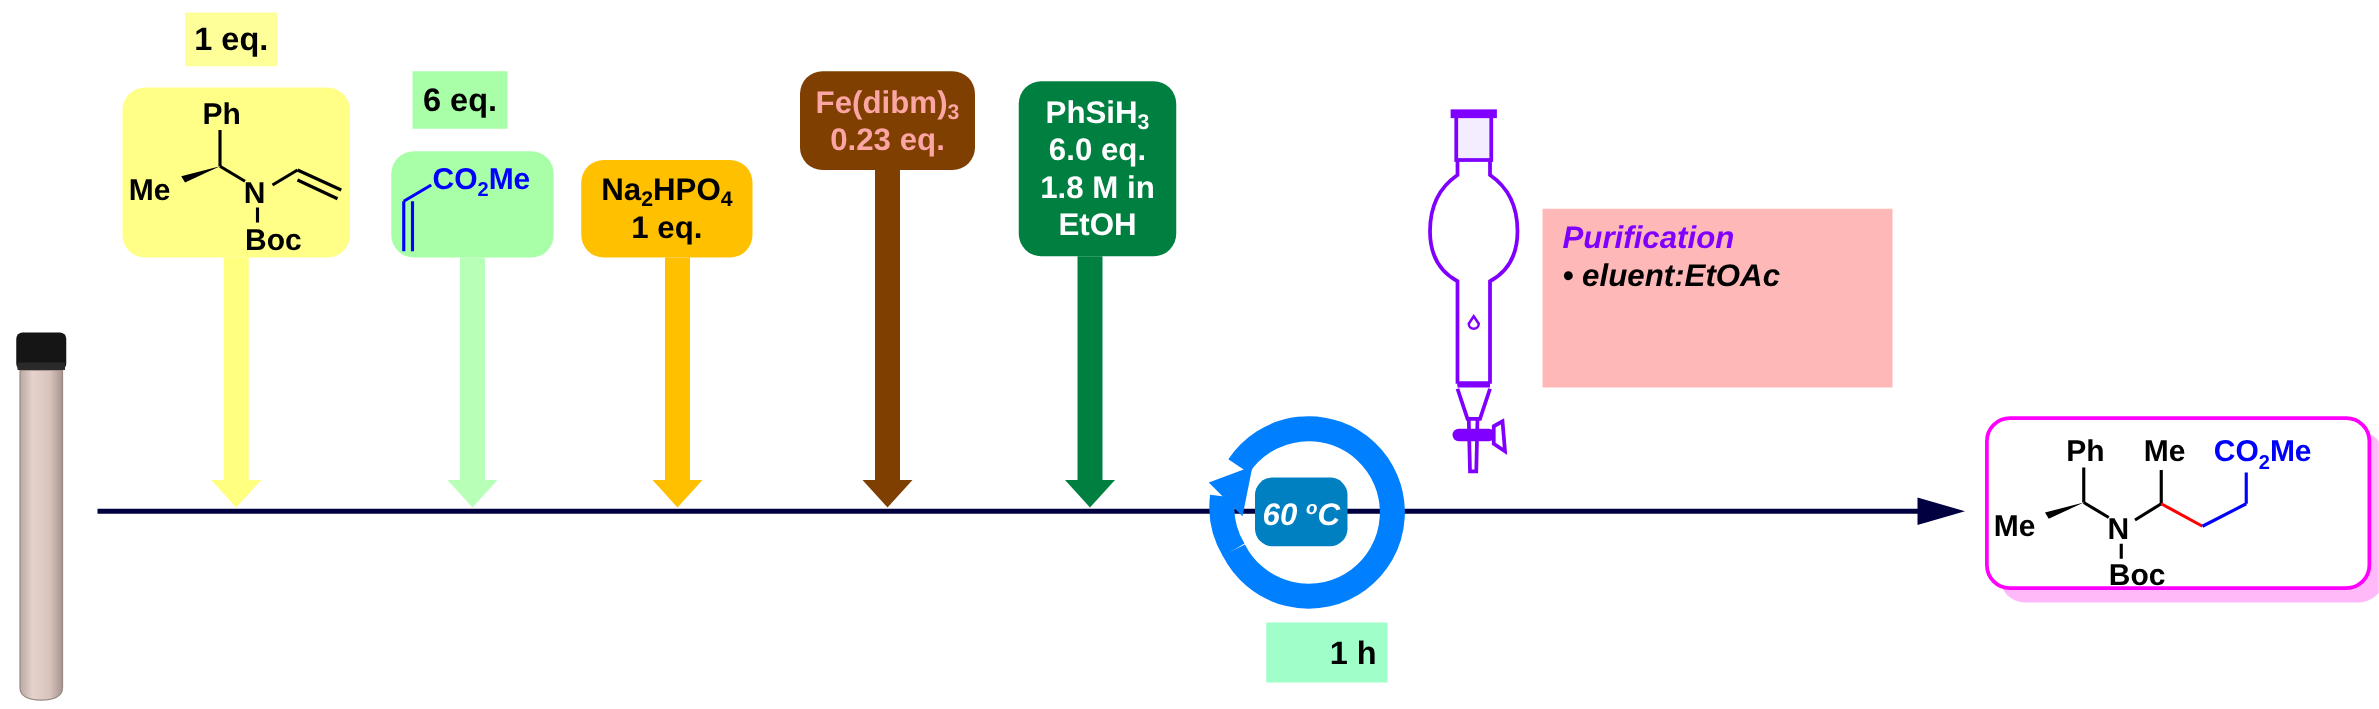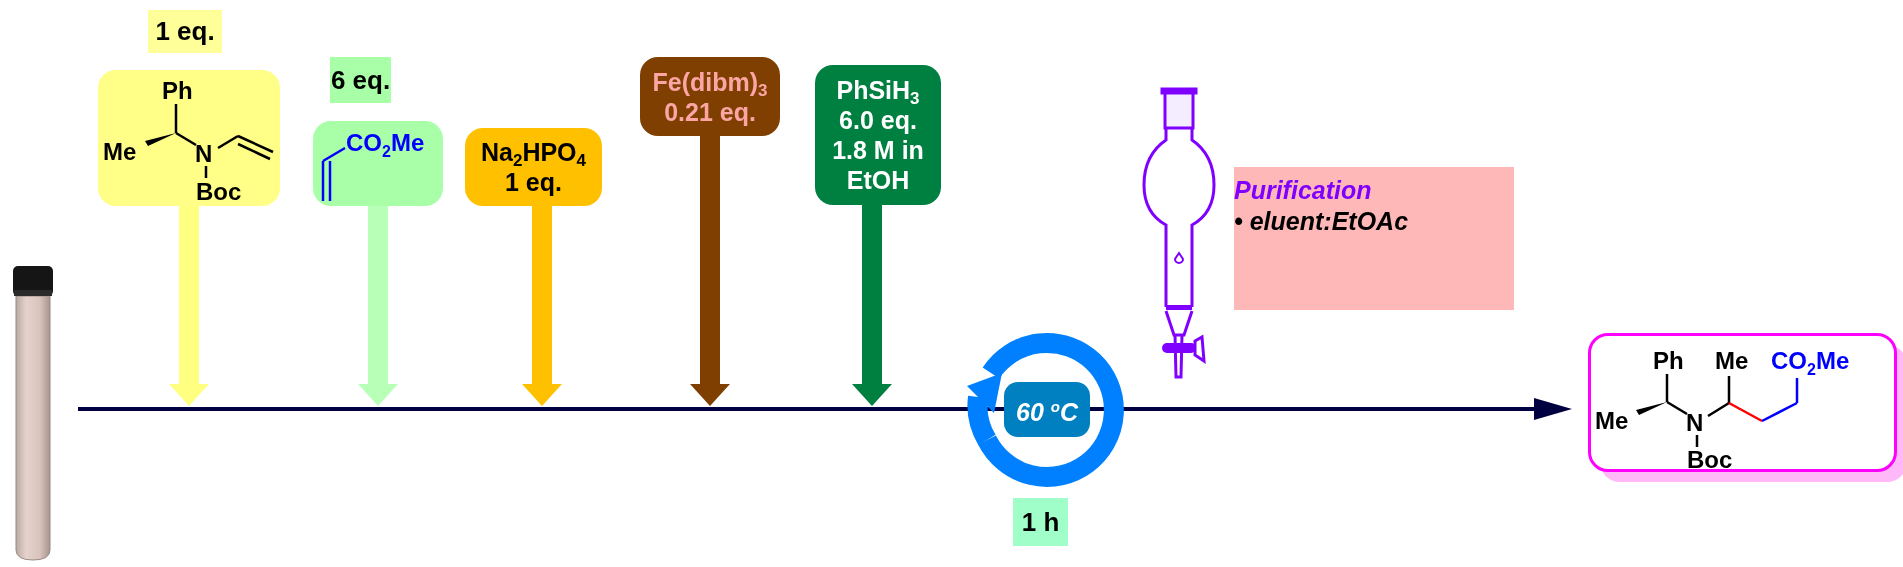--- a/index.html
+++ b/index.html
@@ -12,21 +12,21 @@
          align-items: center; justify-content: center; text-align: center; font-size: 25px;
          line-height: 30px; font-weight: bold; }
   .box sub { font-size: 17px; vertical-align: -5px; line-height: 0; }
   .stem { position: absolute; width: 20px; }
   .head { position: absolute; width: 0; height: 0; border-left: 20px solid transparent;
           border-right: 20px solid transparent; border-top: 22px solid; }
   #timeline { position: absolute; left: 78px; top: 407px; width: 1470px; height: 4px; background: #000040; }
   #timeline-head { position: absolute; left: 1534px; top: 398px; width: 0; height: 0;
           border-top: 11px solid transparent; border-bottom: 11px solid transparent; border-left: 38px solid #000040; }
   #purif-box { position: absolute; left: 1234px; top: 167px; width: 280px; height: 143px; background: #ffb8b8;
-          font-style: italic; font-size: 25px; line-height: 31px; padding: 8px 0 0 0; box-sizing: border-box; }
+          font-style: italic; font-size: 25px; line-height: 31px; padding: 8px 0 0 16px; box-sizing: border-box; }
   #purif-title { color: #8000ff; }
   .bullet-line { color: #000; white-space: pre; }
   #product-shadow { position: absolute; left: 1600px; top: 345px; width: 307px; height: 137px; background: #ffb8f8; border-radius: 20px; }
   #product-box { position: absolute; left: 1588px; top: 333px; width: 303px; height: 133px; background: #fff;
           border: 3px solid #ff00ff; border-radius: 20px; }
   .chem-text { font-family: "Liberation Sans", sans-serif; font-weight: bold; }
 </style>
 </head>
 <body>
 
@@ -61,21 +61,21 @@
     <line x1="120" y1="78" x2="140" y2="66" stroke="#000" stroke-width="2.5"></line>
     <line x1="140" y1="66" x2="175" y2="82" stroke="#000" stroke-width="2.5"></line>
     <line x1="140" y1="74" x2="172" y2="89" stroke="#000" stroke-width="2.5"></line>
     <line x1="108" y1="96" x2="108" y2="108" stroke="#000" stroke-width="2.5"></line>
     <text x="98" y="130" font-size="24" class="chem-text">Boc</text>
   </svg>
 </div>
 <div class="stem" style="left:179px;top:206px;height:180px;background:#ffff80;"></div>
 <div class="head" style="left:169px;top:384px;border-top-color:#ffff80;"></div>
 
-<div class="tag" style="left:330px;top:57px;width:61px;height:46px;background:#a8ffa8;text-align:right;">
+<div class="tag" style="left:330px;top:57px;width:76px;height:46px;background:#a8ffa8;text-align:right;">
   <span>6 eq.</span>
 </div>
 <div class="box" style="left:313px;top:121px;width:130px;height:85px;background:#a8ffa8;">
   <svg width="130" height="85" viewBox="0 0 130 85" style="position:absolute;left:0;top:0">
     <line x1="10" y1="80" x2="10" y2="40" stroke="#0000ff" stroke-width="2.5"></line>
     <line x1="17" y1="80" x2="17" y2="40" stroke="#0000ff" stroke-width="2.5"></line>
     <line x1="10" y1="40" x2="32" y2="27" stroke="#0000ff" stroke-width="2.5"></line>
     <text x="33" y="30" font-size="24" fill="#0000ff" class="chem-text">
       <tspan>CO</tspan><tspan font-size="16" dy="6">2</tspan><tspan dy="-6">Me</tspan>
     </text>
@@ -86,43 +86,43 @@
 
 <div class="box" style="left:465px;top:128px;width:137px;height:78px;background:#ffc000;">
   <div><span>Na</span><sub>2</sub><span>HPO</span><sub>4</sub></div>
   <div>1 eq.</div>
 </div>
 <div class="stem" style="left:532px;top:206px;height:180px;background:#ffc000;"></div>
 <div class="head" style="left:522px;top:384px;border-top-color:#ffc000;"></div>
 
 <div class="box" style="left:640px;top:57px;width:140px;height:79px;background:#7f3f00;color:#fca5a5;">
   <div><span>Fe(dibm)</span><sub>3</sub></div>
-  <div>0.21 eq.</div>
+  <div>0.23 eq.</div>
 </div>
 <div class="stem" style="left:700px;top:136px;height:250px;background:#7f3f00;"></div>
 <div class="head" style="left:690px;top:384px;border-top-color:#7f3f00;"></div>
 
 <div class="box" style="left:815px;top:65px;width:126px;height:140px;background:#008040;color:#fff;">
   <div><span>PhSiH</span><sub>3</sub></div>
   <div>6.0 eq.</div>
   <div>1.8 M in</div>
   <div>EtOH</div>
 </div>
 <div class="stem" style="left:862px;top:205px;height:181px;background:#008040;"></div>
 <div class="head" style="left:852px;top:384px;border-top-color:#008040;"></div>
 
 <svg class="abs" style="left:965px;top:330px" width="160" height="160" viewBox="0 0 160 160">
   <path d="M 26 43 A 67 67 0 1 1 22 110" fill="none" stroke="#0080ff" stroke-width="20" transform="rotate(0 80 78)"></path>
   <path d="M 13 67 A 67 67 0 0 0 22 110" fill="none" stroke="#0080ff" stroke-width="20"></path>
   <polygon points="2,56 37,43 29,83" fill="#0080ff"></polygon>
 </svg>
-<div class="box" style="left:1004px;top:382px;width:86px;height:55px;background:#0080c0;color:#fff;font-style:italic;font-size:25px;border-radius:14px;">
+<div class="box" style="left:1004px;top:382px;width:74px;height:55px;background:#0080c0;color:#fff;font-style:italic;font-size:25px;border-radius:14px;">
   <div><span>60 </span><sup style="font-size:15px">o</sup><span>C</span></div>
 </div>
-<div class="tag" style="left:1013px;top:498px;width:55px;height:48px;background:#a0ffc8;">
+<div class="tag" style="left:1013px;top:498px;width:55px;height:48px;background:#a0ffc8;padding-left:42px;">
   <span>1 h</span>
 </div>
 
 <svg class="abs" style="left:1140px;top:85px" width="80" height="305" viewBox="0 0 80 305">
   <g fill="none" stroke="#8000ff" stroke-width="3">
     <rect x="22" y="4" width="34" height="4" fill="#8000ff"></rect>
     <rect x="25" y="8" width="28" height="35" fill="#f4ecff"></rect>
     <path d="M26 43 L26 55 Q4 70 4 100 Q4 128 26 140 L26 222"></path>
     <path d="M52 43 L52 55 Q74 70 74 100 Q74 128 52 140 L52 222"></path>
     <line x1="26" y1="222" x2="52" y2="222"></line>

